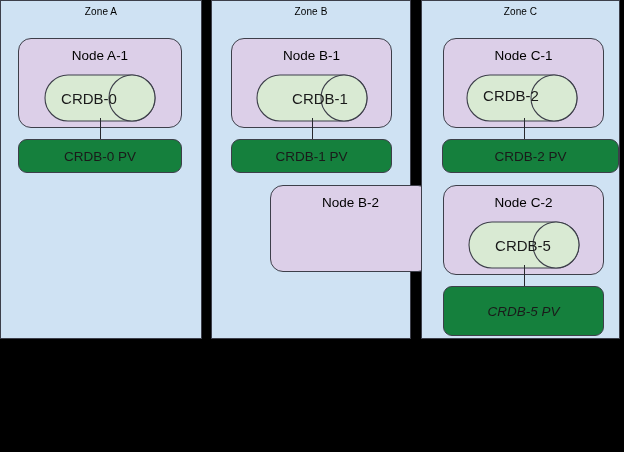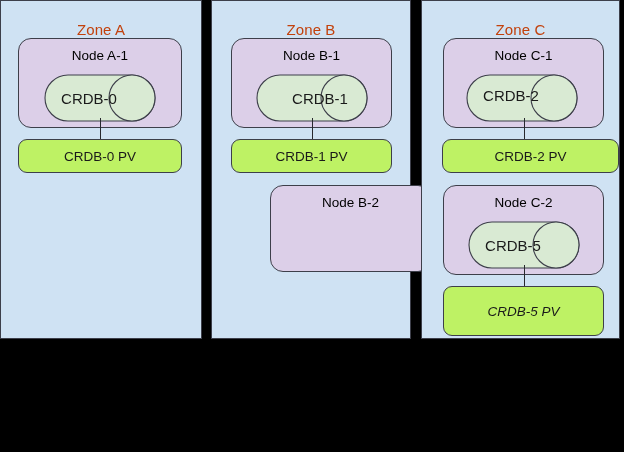--- a/index.html
+++ b/index.html
@@ -18,26 +18,26 @@
 
   
   .zone {
     position: absolute;
     background: #cfe2f3;
     border: 1px solid #3d3f4a;
     box-sizing: border-box;
   }
   .zone-title {
     position: absolute;
-    top: 20px;
+    top: 5px;
     left: 0;
     right: 0;
     text-align: center;
-    font-size: 15px;
-    color: #c2410c;
+    font-size: 10px;
+    color: #000000;
     letter-spacing: .1px;
   }
 
   
   .node {
     position: absolute;
     background: #dccfe8;
     border: 1px solid #3d3f4a;
     border-radius: 13px;
     box-sizing: border-box;
@@ -48,21 +48,21 @@
     left: 0;
     right: 0;
     text-align: center;
     font-size: 13.5px;
     color: #000000;
   }
 
   
   .pv {
     position: absolute;
-    background: #bef264;
+    background: #15803d;
     border: 1px solid #3d3f4a;
     border-radius: 9px;
     box-sizing: border-box;
     display: flex;
     align-items: center;
     justify-content: center;
   }
   .pv-label {
     font-size: 13.5px;
     color: #1a1a1a;
@@ -171,21 +171,21 @@
 
   <div class="node" style="left:443px; top:185px; width:161px; height:90px;">
     <div class="node-title">Node C-2</div>
   </div>
 
   <div class="cyl" style="left:468px; top:221px; width:112px; height:48px;">
     <svg width="112" height="48" viewBox="0 0 112 48">
       <path d="M24,1 H88 A23,23 0 0 1 88,47 H24 A23,23 0 0 1 24,1 Z" fill="#d9ead3" stroke="#3d3f4a" stroke-width="1.1"></path>
       <circle cx="88" cy="24" r="23" fill="#d9ead3" stroke="#3d3f4a" stroke-width="1.1"></circle>
     </svg>
-    <div class="cyl-label" style="width:90px;">CRDB-5</div>
+    <div class="cyl-label" style="width:90px;margin-left:10px;">CRDB-5</div>
   </div>
 
   <div class="connector" style="left:524px; top:265px; height:22px;"></div>
 
   <div class="pv" style="left:443px; top:286px; width:161px; height:50px;font-style:italic;">
     <span class="pv-label">CRDB-5 PV</span>
   </div>
 
 </div>
 

